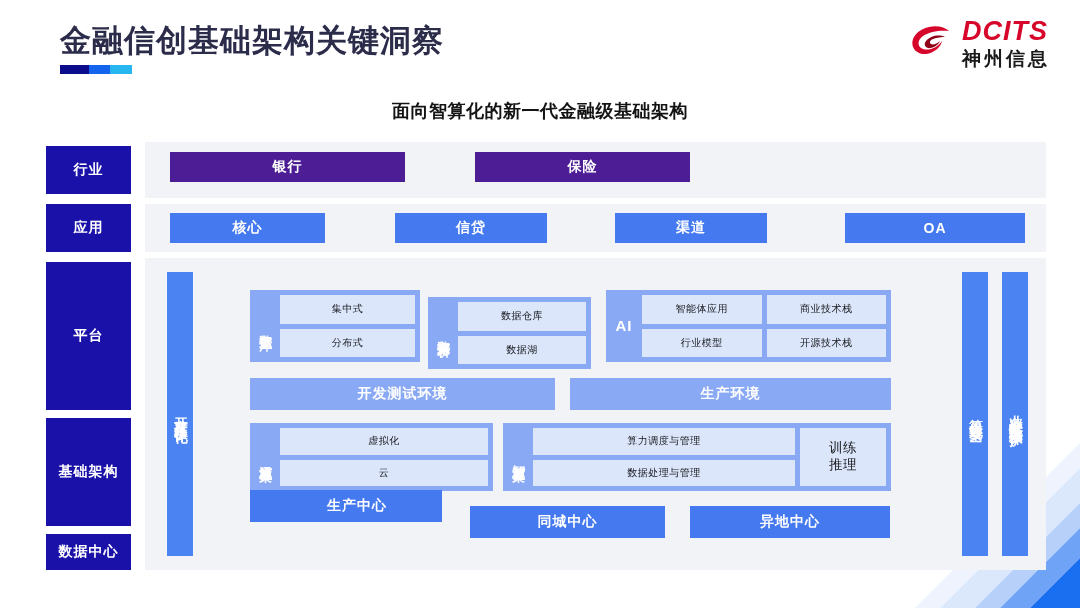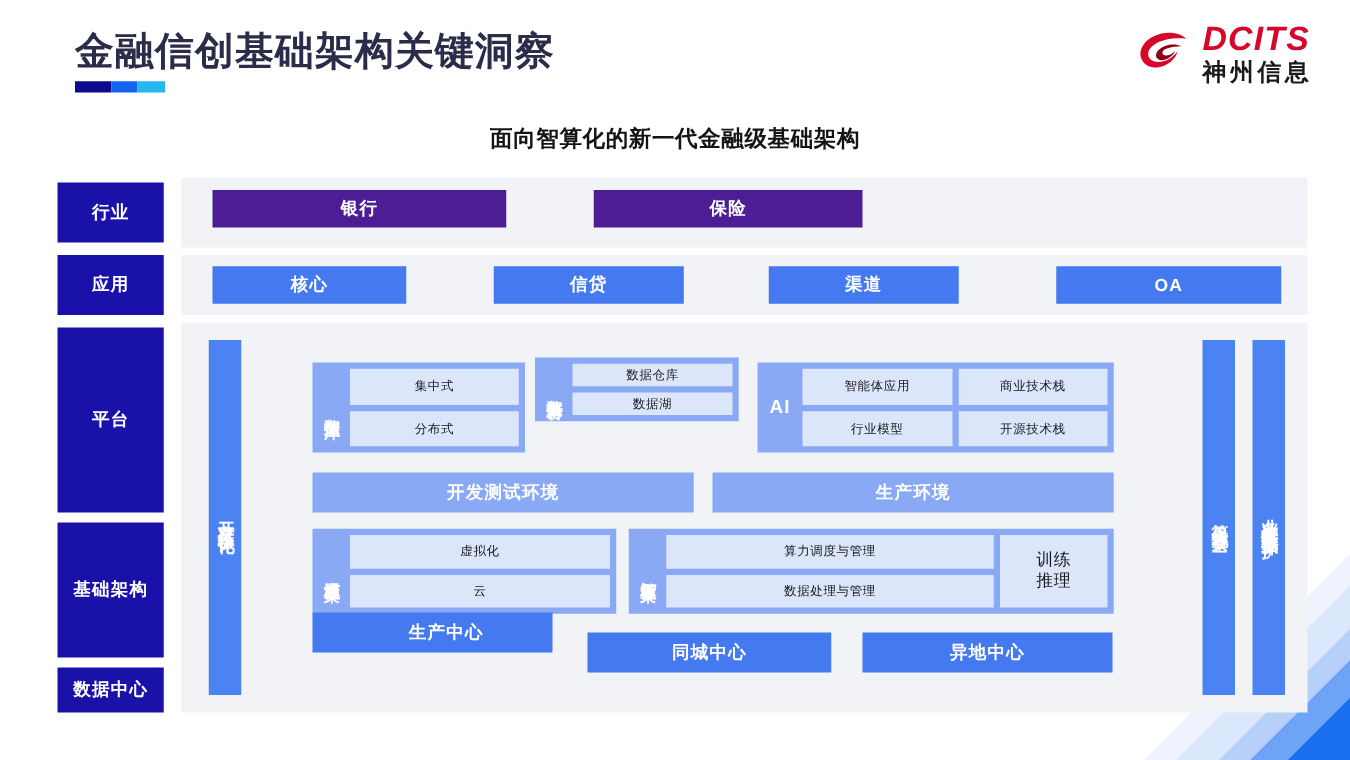--- a/index.html
+++ b/index.html
@@ -195,21 +195,21 @@
       <div class="pillar" style="right:18px; top:14px; width:26px; height:284px;">业务连续性及数据保护</div>
 
       <div class="group" style="left:105px; top:32px; width:170px; height:72px;">
         <div class="group-label">数据库</div>
         <div class="group-cells">
           <div class="cell">集中式</div>
           <div class="cell">分布式</div>
         </div>
       </div>
 
-      <div class="group" style="left:283px; top:28px; width:163px; height:51px;">
+      <div class="group" style="left:283px; top:39px; width:163px; height:72px;">
         <div class="group-label">数据分析</div>
         <div class="group-cells">
           <div class="cell">数据仓库</div>
           <div class="cell">数据湖</div>
         </div>
       </div>
 
       <div class="group" style="left:461px; top:32px; width:285px; height:72px;">
         <div class="group-label" style="writing-mode:horizontal-tb; width:26px; font-size:15px;">AI</div>
         <div class="cells-grid">

